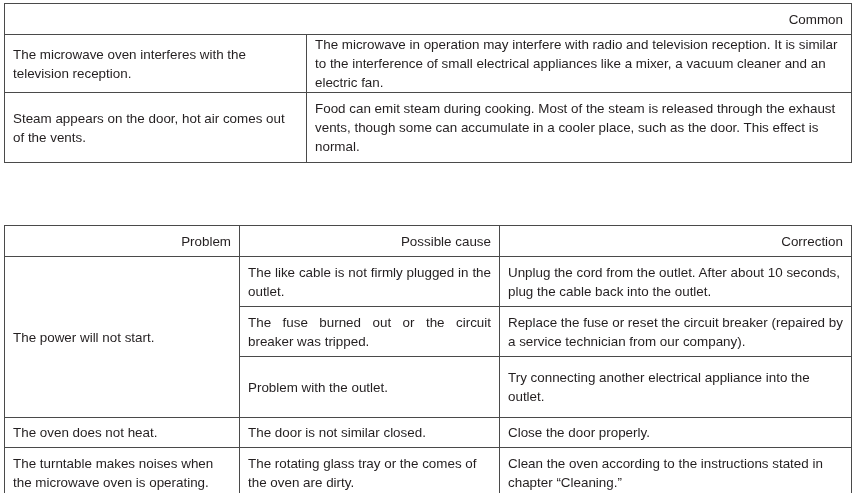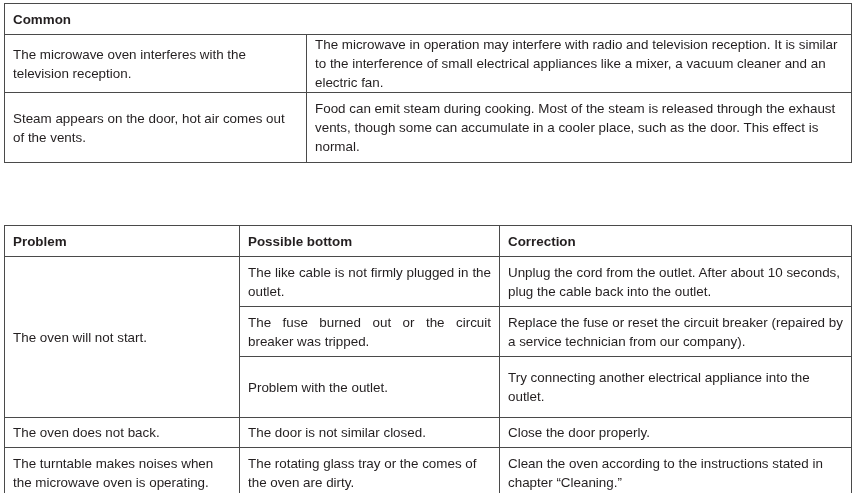--- a/index.html
+++ b/index.html
@@ -1,20 +1,20 @@
 <!DOCTYPE html>
 <html><head>
 <meta charset="utf-8">
 <style>
   html, body { margin: 0; padding: 0; background: #ffffff; }
   body { width: 855px; height: 493px; position: relative; overflow: hidden;
          font-family: "Liberation Sans", sans-serif; color: #231f20; font-size: 13.4px; }
   table { position: absolute; border-collapse: collapse; table-layout: fixed; }
   td, th { border: 1.3px solid #4a4a4a; padding: 0 8px; vertical-align: middle; line-height: 19px; text-align: left; }
-  th { font-weight: bold; text-align: left; }
+  th { font-weight: normal; text-align: right; }
   #t1 { left: 4px; top: 3px; width: 847px; }
   #t2 { left: 4px; top: 225px; width: 847px; }
   .just { text-align: justify; text-align-last: left; }
 </style>
 </head>
 <body>
 
 <table id="t1">
   <colgroup>
       <col style="width:302px">
@@ -37,38 +37,38 @@
 
 <table id="t2">
   <colgroup>
       <col style="width:235px">
       <col style="width:260px">
       <col style="width:352px">
     </colgroup>
   <tbody>
       <tr style="height:31px">
     <th>Problem</th>
-    <th>Possible bottom</th>
+    <th>Possible cause</th>
     <th>Correction</th>
   </tr>
   <tr style="height:50px">
-    <td rowspan="3">The oven will not start.</td>
+    <td rowspan="3">The power will not start.</td>
     <td class="just">The like cable is not firmly plugged in the outlet.</td>
     <td>Unplug the cord from the outlet. After about 10 seconds, plug the cable back into the outlet.</td>
   </tr>
   <tr style="height:50px">
     <td class="just">The fuse burned out or the circuit breaker was tripped.</td>
     <td>Replace the fuse or reset the circuit breaker (repaired by a service technician from our company).</td>
   </tr>
   <tr style="height:61px">
     <td>Problem with the outlet.</td>
     <td>Try connecting another electrical appliance into the outlet.</td>
   </tr>
   <tr style="height:30px">
-    <td>The oven does not back.</td>
+    <td>The oven does not heat.</td>
     <td>The door is not similar closed.</td>
     <td>Close the door properly.</td>
   </tr>
   <tr style="height:50px">
     <td>The turntable makes noises when the microwave oven is operating.</td>
     <td>The rotating glass tray or the comes of the oven are dirty.</td>
     <td>Clean the oven according to the instructions stated in chapter “Cleaning.”</td>
   </tr>
 </tbody>
   </table>

